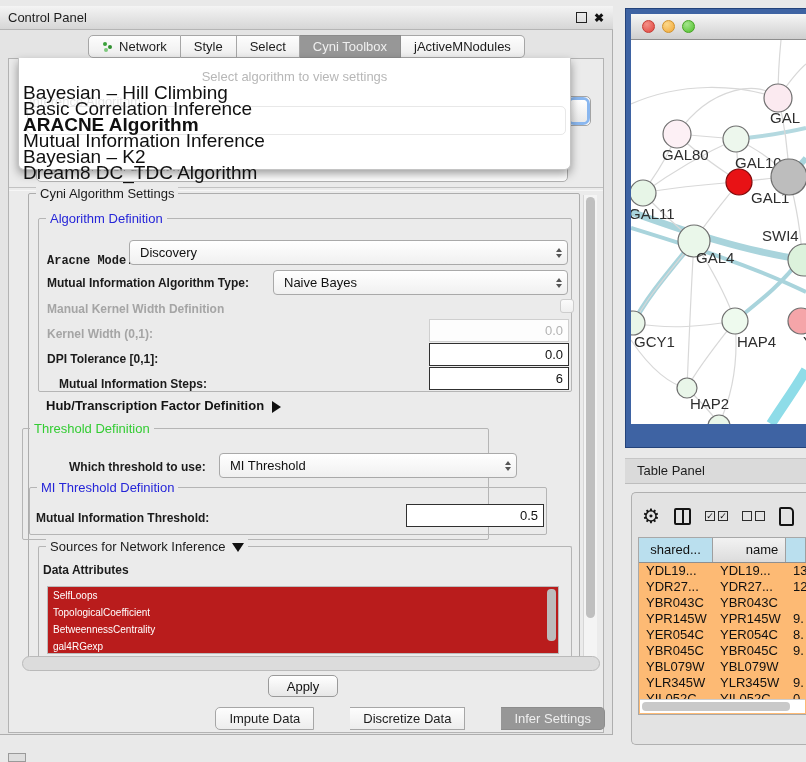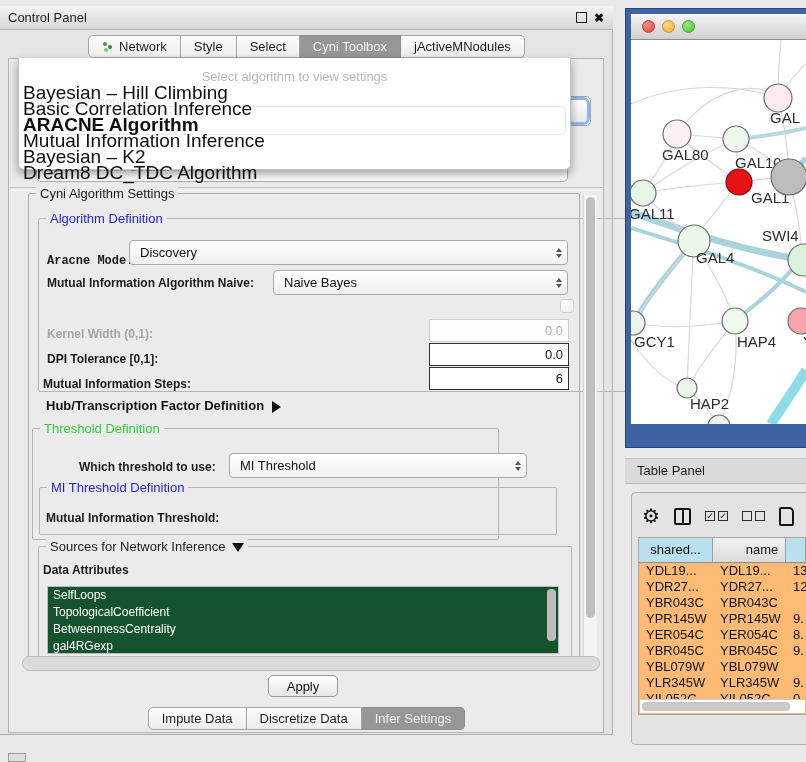--- a/index.html
+++ b/index.html
@@ -47,29 +47,29 @@
   .combo .step{width:16px;align-self:stretch;display:flex;flex-direction:column;align-items:center;justify-content:center;gap:2px;}
   .tri-u{width:0;height:0;border:3px solid transparent;border-bottom:4px solid #555;}
   .tri-d{width:0;height:0;border:3px solid transparent;border-top:4px solid #555;}
   .field{position:absolute;background:#fff;box-sizing:border-box;font-size:13px;color:#111;text-align:right;padding:3px 5px 0 0;border:1.5px solid #303030;}
   .field.disabled{border:1px solid #cfcfcf;color:#b3b3b3;background:#fdfdfd;}
   .checkbox{position:absolute;width:14px;height:14px;border:1px solid #cdcdcd;border-radius:3px;background:linear-gradient(#fbfbfb,#efefef);box-sizing:border-box;}
   .arrow-right{display:inline-block;width:0;height:0;border:6px solid transparent;border-left:9px solid #111;vertical-align:middle;margin-left:8px;}
   .arrow-down{display:inline-block;width:0;height:0;border:6px solid transparent;border-top:9px solid #111;vertical-align:middle;margin-left:6px;position:relative;top:3px;}
   
   #attr-list{position:absolute;left:8px;top:39px;width:512px;height:68px;background:#fff;border:1px solid #bbb;box-sizing:border-box;overflow:hidden;}
-  .attr-item{background:#14532d;color:#fff;font-size:12px;height:17px;line-height:17px;padding-left:5px;}
+  .attr-item{background:#b91c1c;color:#fff;font-size:10px;height:17px;line-height:17px;padding-left:5px;}
   #attr-scroll-thumb{position:absolute;right:2px;top:2px;width:9px;height:52px;background:#bcbcbc;border-radius:4px;}
   
   #settings-vscroll{left:583px;top:195px;width:14px;height:465px;background:#f4f4f4;border-left:1px solid #d6d6d6;box-sizing:border-box;}
   #settings-vscroll .thumb{position:absolute;left:2px;top:2px;width:9px;height:421px;background:#bfbfbf;border-radius:5px;}
   #settings-hscroll{left:22px;top:656px;width:578px;height:15px;background:#dcdcdc;border:1px solid #bababa;border-radius:8px;box-sizing:border-box;}
   
   #apply-btn{left:268px;top:675px;width:70px;height:22px;border:1px solid #9a9a9a;border-radius:5px;background:linear-gradient(#ffffff,#e7e7e7);font-size:13px;color:#111;text-align:center;line-height:21px;box-sizing:border-box;}
-  #cp-bottom-tabs{left:8px;top:707px;width:597px;display:flex;justify-content:center;}
+  #cp-bottom-tabs{left:8px;top:707px;width:597px;display:flex;justify-content:flex-end;gap:36px;}
   #mini-icon{left:8px;top:753px;width:18px;height:9px;border:1px solid #9a9a9a;background:#dedede;box-sizing:border-box;}
   
   #net-frame{left:625px;top:8px;width:181px;height:440px;background:#3e63a3;border:1px solid #24437a;border-right:none;box-sizing:border-box;}
   #net-titlebar{left:631px;top:14px;width:175px;height:26px;background:linear-gradient(#f6f6f6,#cfcfcf);border-bottom:1px solid #8e8e8e;box-sizing:border-box;}
   .light{position:absolute;top:6px;width:13px;height:13px;border-radius:50%;box-sizing:border-box;}
   #light-red{left:11px;background:radial-gradient(circle at 35% 30%,#f49088,#e0443e);border:1px solid #c43b33;}
   #light-yellow{left:31px;background:radial-gradient(circle at 35% 30%,#fbd88a,#f1a737);border:1px solid #d0922b;}
   #light-green{left:51px;background:radial-gradient(circle at 35% 30%,#a4e58d,#4fc02a);border:1px solid #45a323;}
   #net-content{left:631px;top:40px;width:175px;height:384px;background:#fff;overflow:hidden;}
   .nlabel{font-size:15px;fill:#2e2e2e;}
@@ -146,64 +146,66 @@
       <div class="algo-item">Mutual Information Inference</div>
       <div class="algo-item">Bayesian – K2</div>
       <div class="algo-item">Dream8 DC_TDC Algorithm</div>
     </div>
 </div>
 
 <div class="group abs" id="grp-settings" style="left:28px;top:193px;width:552px;height:467px;border-color:#adadad;">
   <span class="gtitle">Cyni Algorithm Settings</span>
 </div>
 
-<div class="group abs" id="grp-algdef" style="left:38px;top:218px;width:588px;height:174px;padding-left:35px;">
+<div class="group abs" id="grp-algdef" style="left:38px;top:218px;width:534px;height:174px;padding-left:35px;">
   <span class="gtitle blue">Algorithm Definition</span>
   <span class="lbl" style="left:8px;top:35px;font-family:Liberation Mono, monospace;">Aracne Mode:</span>
   <div class="combo" style="left:90px;top:21px;width:439px;height:25px;">
     <span class="val">Discovery</span>
     <span class="step">
         <span class="tri-u"></span>
         <span class="tri-d"></span>
       </span>
   </div>
-  <span class="lbl" style="left:8px;top:57px;">Mutual Information Algorithm Naive:</span>
+  <span class="lbl" style="left:8px;top:57px;">Mutual Information Algorithm Type:</span>
   <div class="combo" style="left:234px;top:51px;width:295px;height:25px;">
     <span class="val">Naive Bayes</span>
     <span class="step">
         <span class="tri-u"></span>
         <span class="tri-d"></span>
       </span>
   </div>
+  <span class="lbl disabled" style="left:8px;top:83px;">Manual Kernel Width Definition</span>
   <span class="checkbox" style="left:521px;top:80px;"></span>
   <span class="lbl disabled" style="left:8px;top:108px;">Kernel Width (0,1):</span>
   <div class="field disabled" style="left:390px;top:100px;width:140px;height:23px;">0.0</div>
   <span class="lbl" style="left:8px;top:133px;">DPI Tolerance [0,1]:</span>
   <div class="field" style="left:390px;top:124px;width:140px;height:23px;">0.0</div>
-  <span class="lbl" style="left:4px;top:158px;">Mutual Information Steps:</span>
+  <span class="lbl" style="left:20px;top:158px;">Mutual Information Steps:</span>
   <div class="field" style="left:390px;top:148px;width:140px;height:23px;">6</div>
 </div>
 
 <div class="abs" style="left:46px;top:398px;font-size:13px;font-weight:bold;color:#141414;">
   <span>Hub/Transcription Factor Definition</span><span class="arrow-right"></span>
 </div>
 
-<div class="group abs" id="grp-threshold" style="left:32px;top:428px;width:467px;height:112px;">
+<div class="group abs" id="grp-threshold" style="left:22px;top:428px;width:467px;height:112px;">
   <span class="gtitle green">Threshold Definition</span>
   <span class="lbl" style="left:46px;top:31px;">Which threshold to use:</span>
   <div class="combo" style="left:196px;top:24px;width:298px;height:25px;">
     <span class="val">MI Threshold</span>
     <span class="step">
         <span class="tri-u"></span>
         <span class="tri-d"></span>
       </span>
   </div>
   <div class="group" style="left:6px;top:58px;width:518px;height:48px;">
     <span class="gtitle blue">MI Threshold Definition</span>
     <span class="lbl" style="left:6px;top:23px;">Mutual Information Threshold:</span>
+    <div class="field" style="left:376px;top:16px;width:138px;height:23px;">0.5</div>
   </div>
 </div>
 
 <div class="group abs" id="grp-sources" style="left:38px;top:546px;width:534px;height:114px;border-bottom:none;">
   <span class="gtitle"><span>Sources for Network Inference</span><span class="arrow-down"></span></span>
   <span class="lbl" style="left:4px;top:16px;font-size:12px;">Data Attributes</span>
   <div id="attr-list">
     <div id="attr-items">
         <div class="attr-item">SelfLoops</div>
         <div class="attr-item">TopologicalCoefficient</div>

